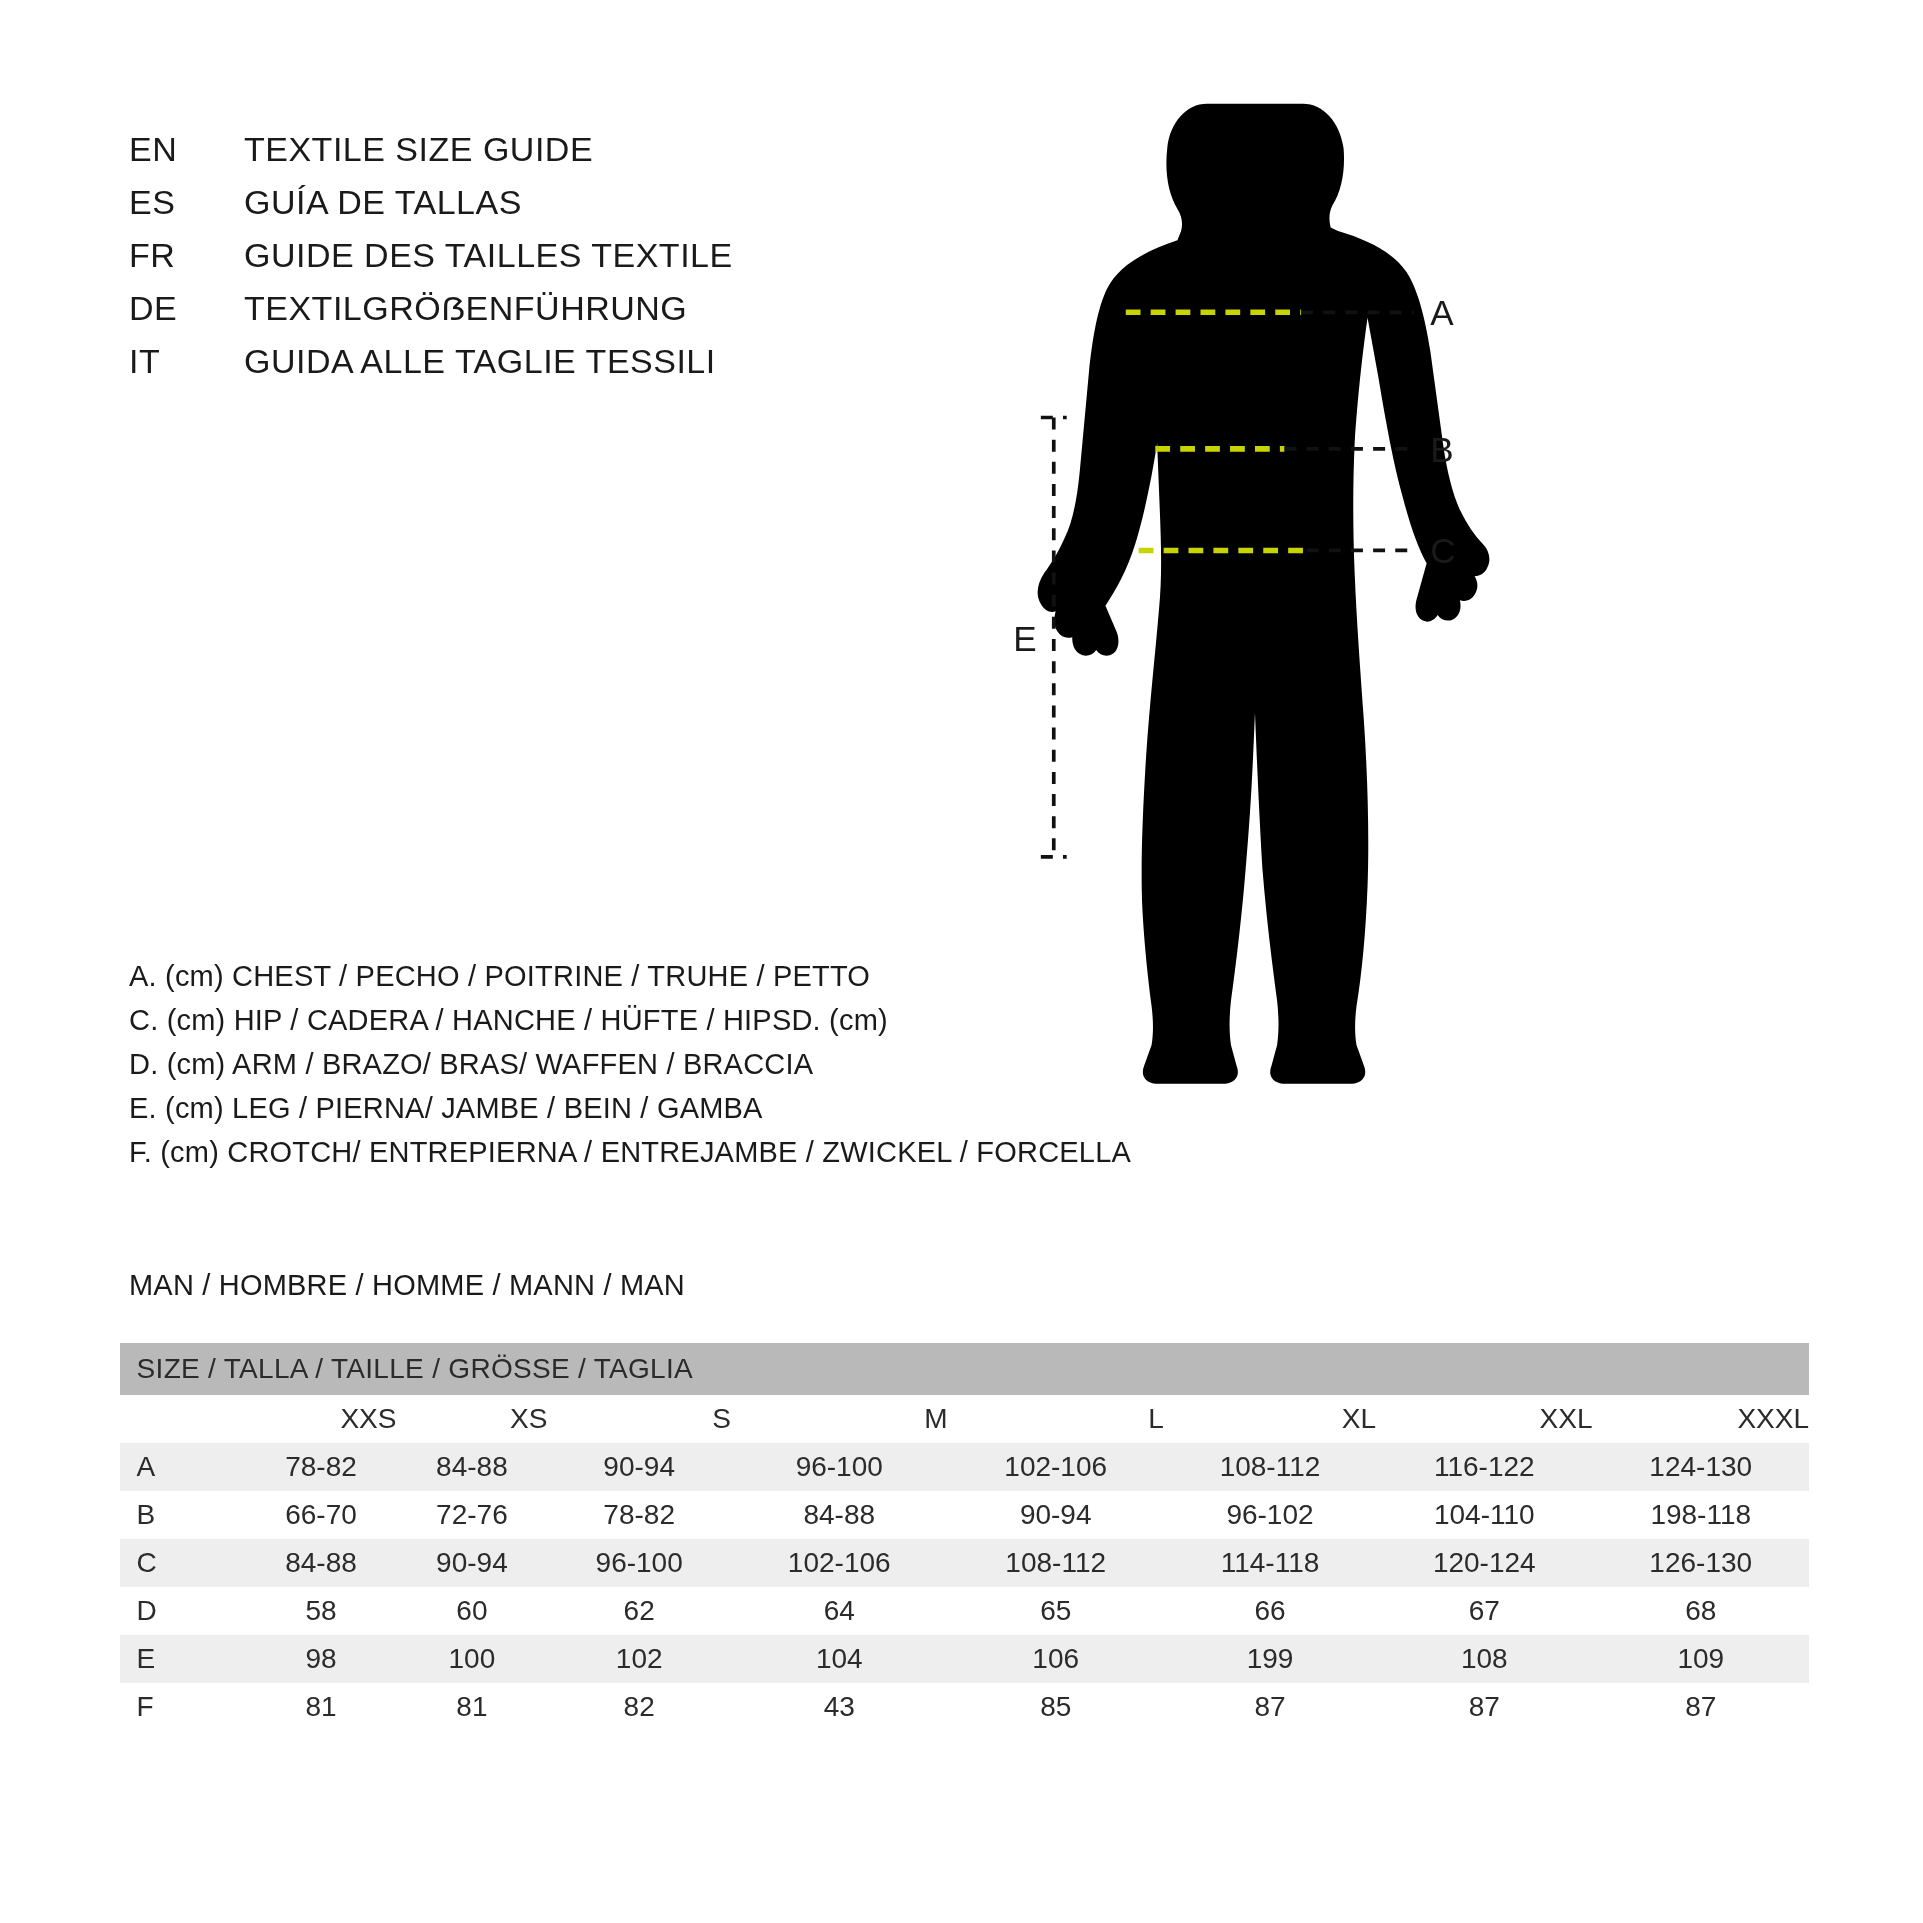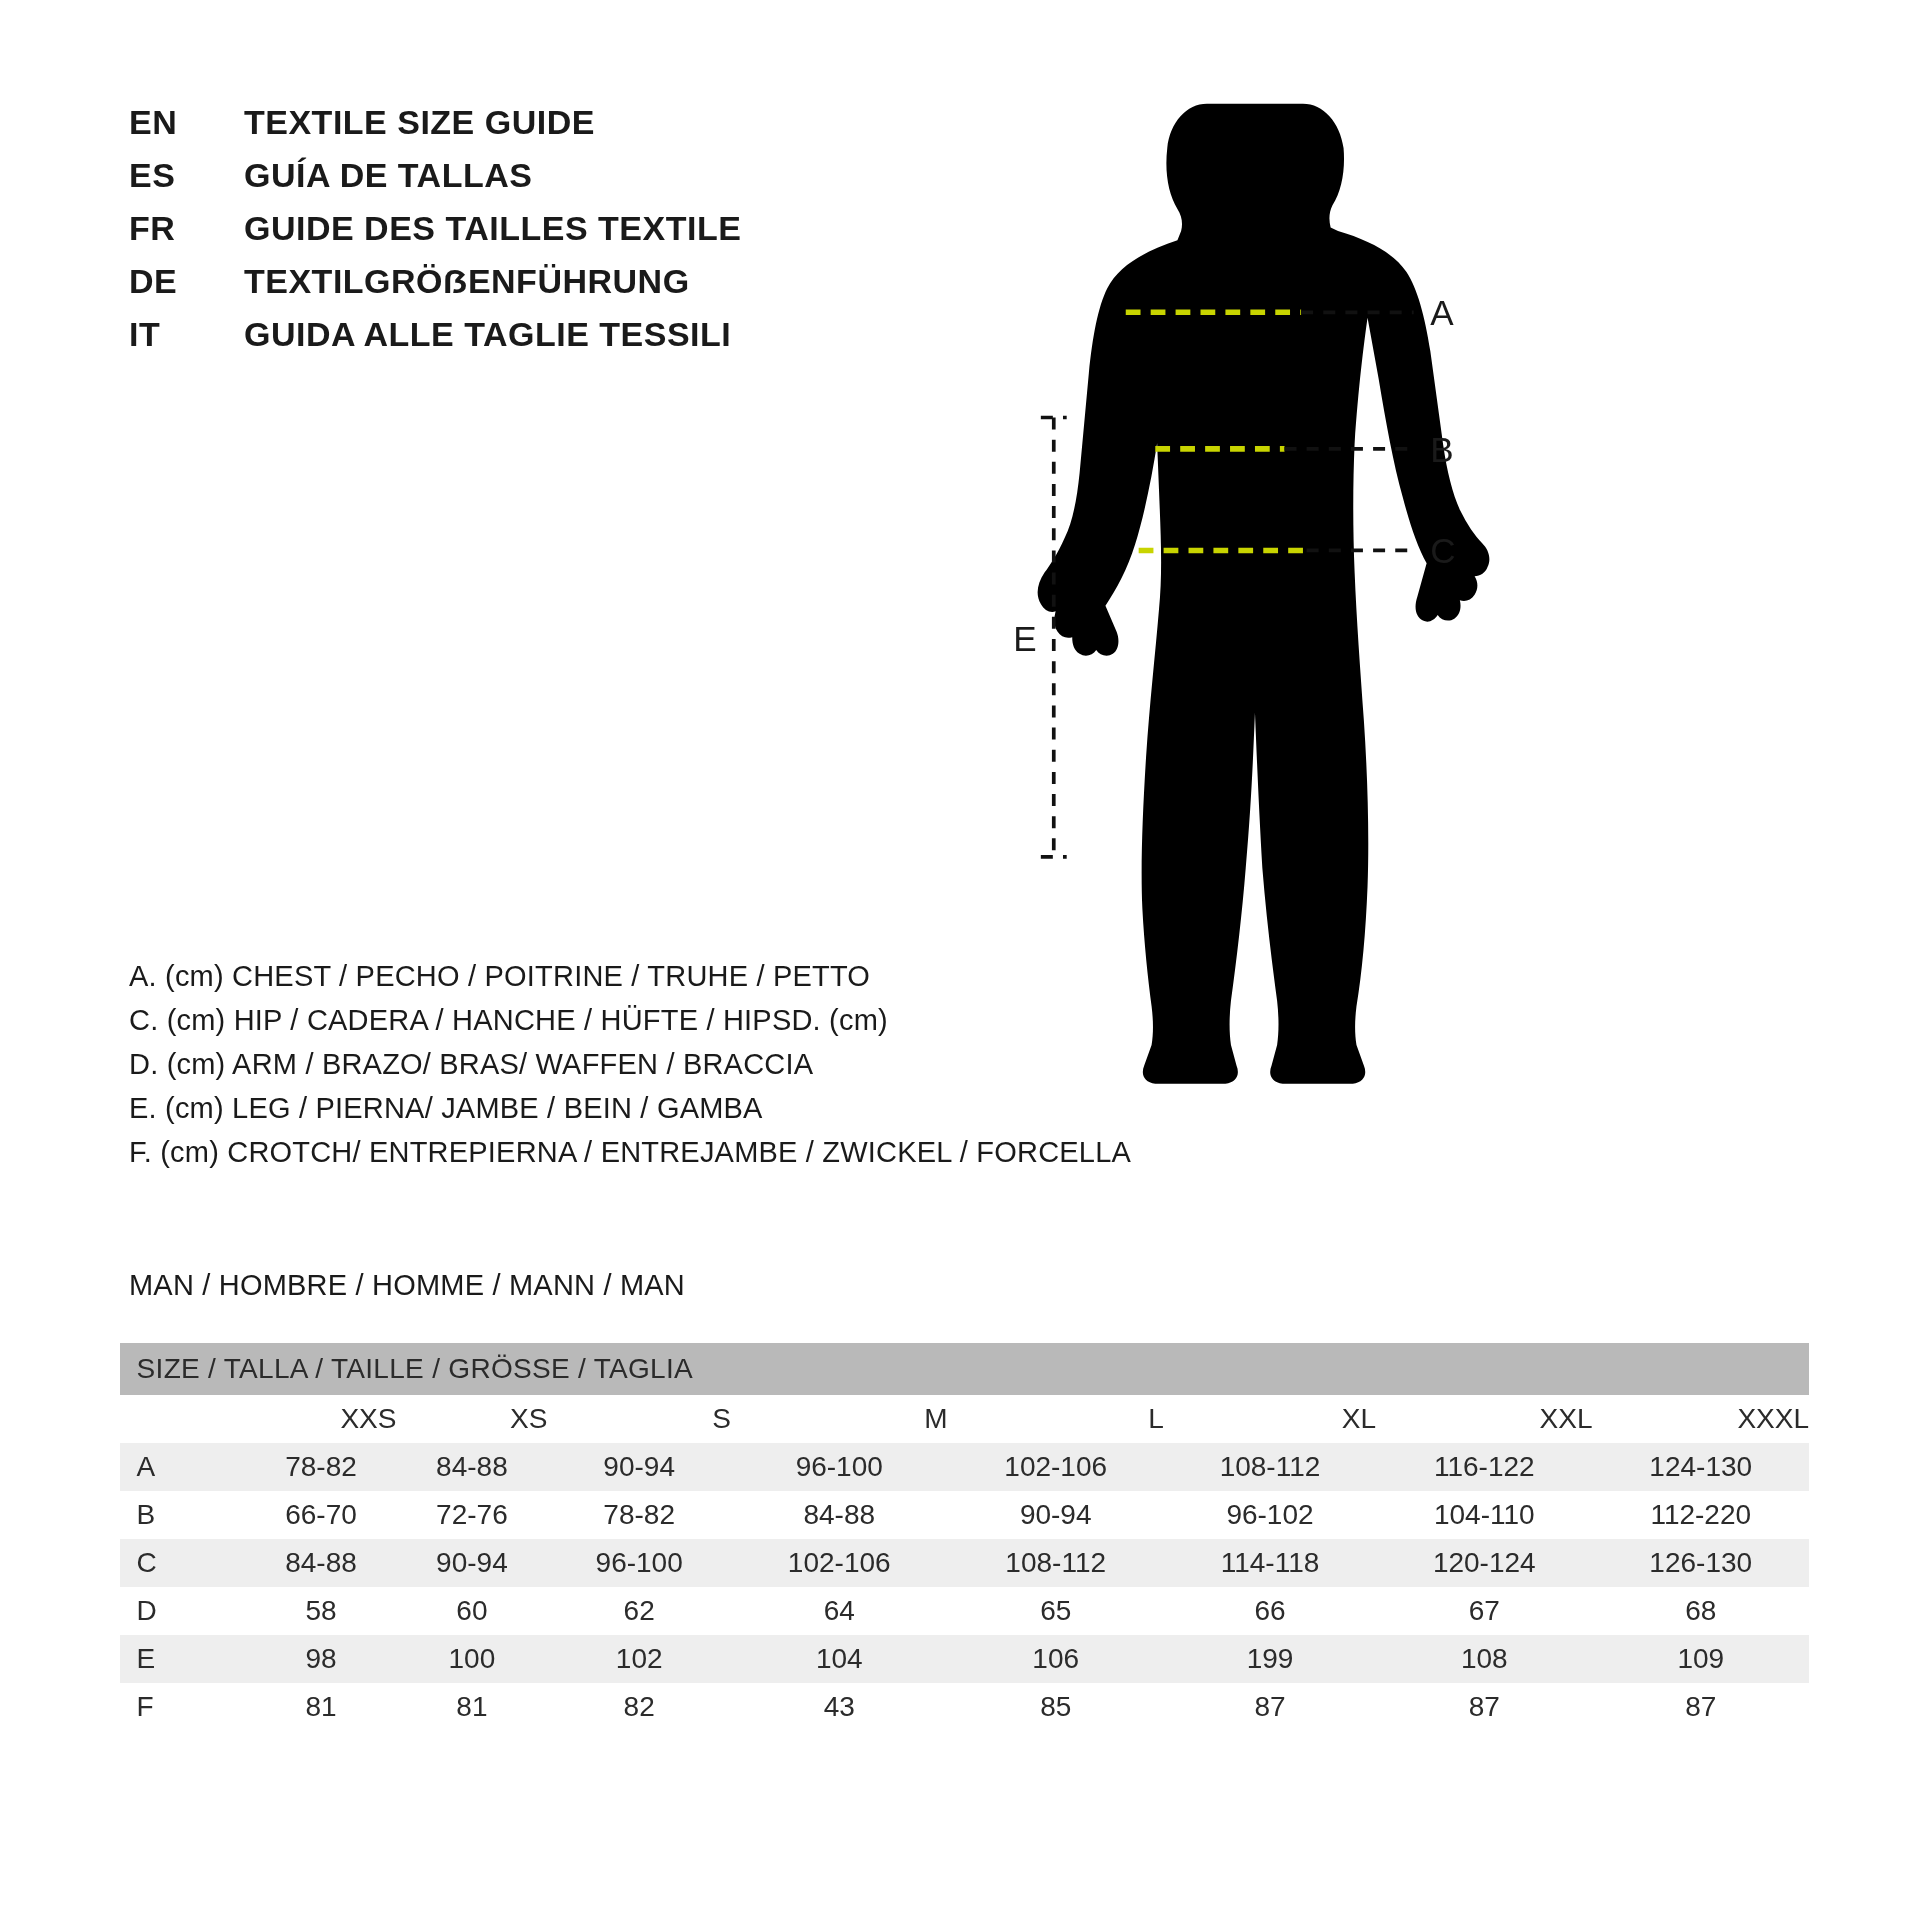--- a/index.html
+++ b/index.html
@@ -13,22 +13,21 @@
     font-family: "Liberation Sans", sans-serif;
     color: #1a1a1a;
     position: relative;
     overflow: hidden;
   }
 
   
   #title-block {
     position: absolute;
     left: 129px;
-    top: 103px;
-    font-weight: bold;
+    top: 130px;
   }
   .title-row {
     display: flex;
     align-items: baseline;
     height: 53px;
   }
   .title-code {
     width: 115px;
     font-size: 34px;
     letter-spacing: 0.5px;
@@ -297,21 +296,21 @@
 
     <tr class="plain">
       <td class="col-label">B</td>
       <td>66-70</td>
       <td>72-76</td>
       <td>78-82</td>
       <td>84-88</td>
       <td>90-94</td>
       <td>96-102</td>
       <td>104-110</td>
-      <td>112-220</td>
+      <td>198-118</td>
     </tr>
 
     <tr class="shade">
       <td class="col-label">C</td>
       <td>84-88</td>
       <td>90-94</td>
       <td>96-100</td>
       <td>102-106</td>
       <td>108-112</td>
       <td>114-118</td>

